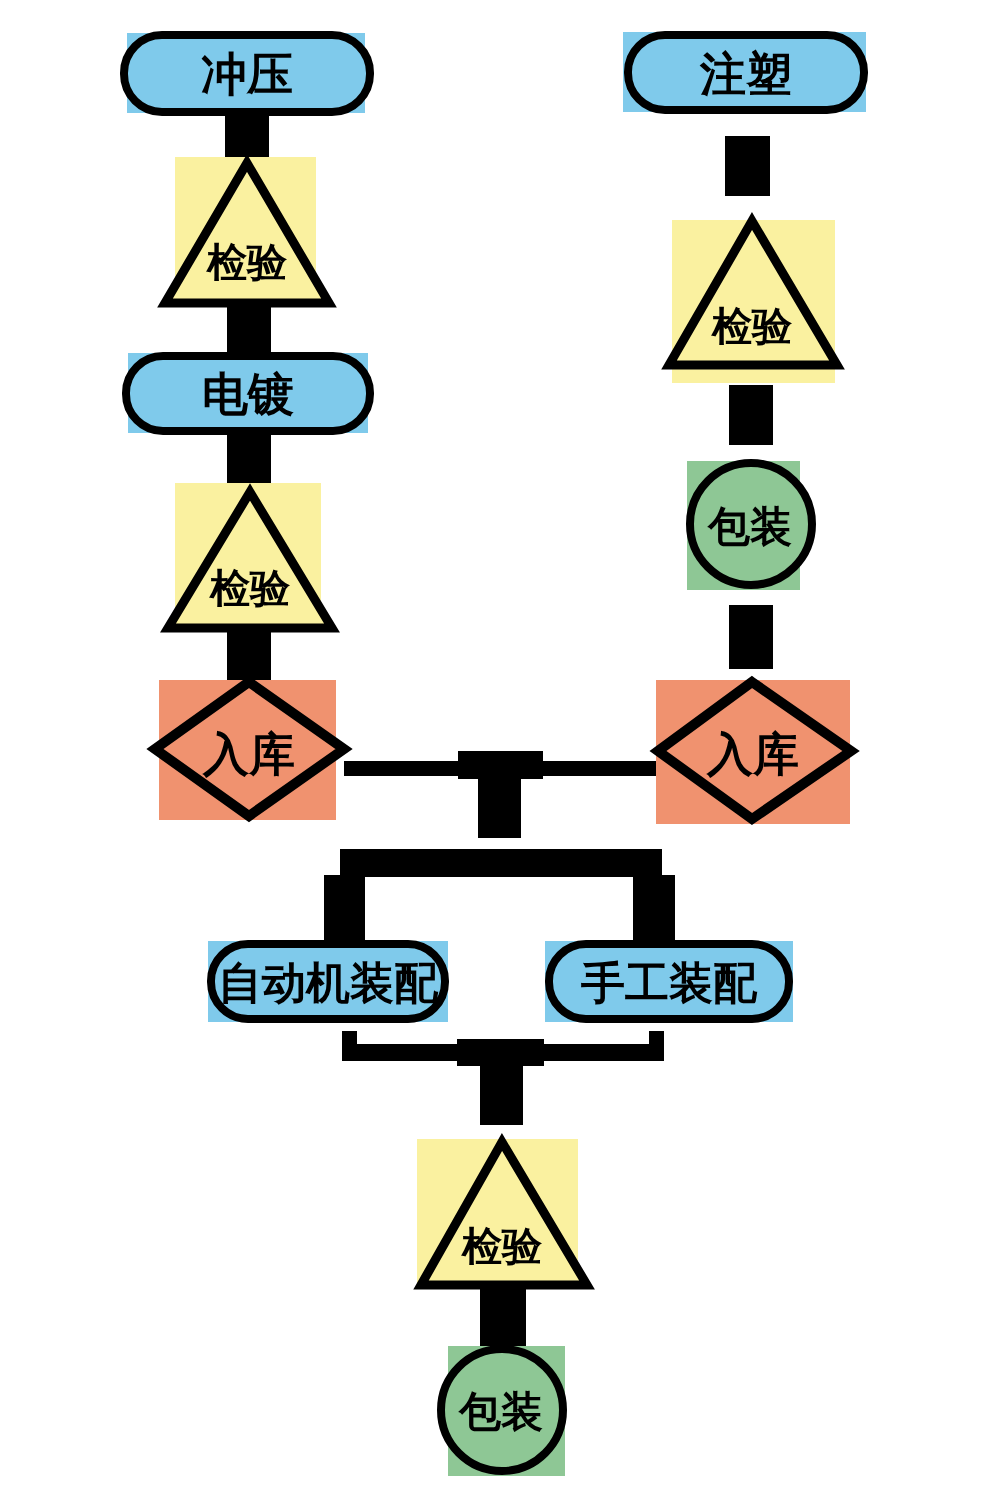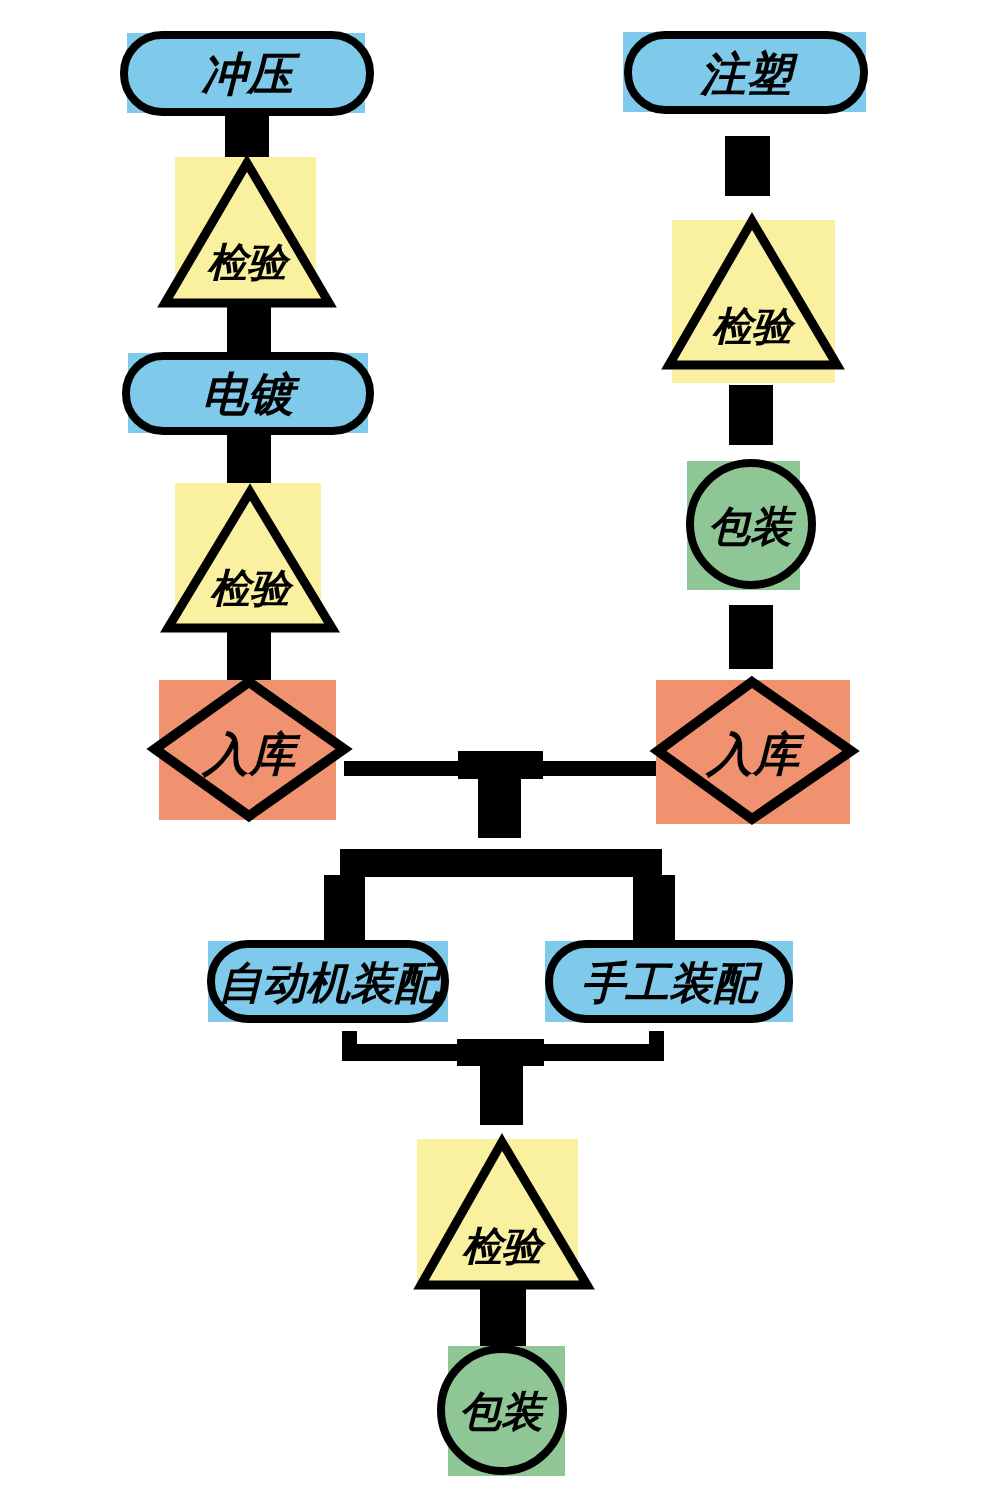--- a/index.html
+++ b/index.html
@@ -1,21 +1,20 @@
 <!DOCTYPE html>
 <html><head>
 <meta charset="utf-8">
 <style>
   html,body{margin:0;padding:0;background:#ffffff;}
   .canvas{
     position:relative;
     width:1000px;height:1500px;
     background:#ffffff;
     font-family:"Liberation Sans","DejaVu Sans",sans-serif;
-    font-style:italic;
   }
   svg text{
     font-family:"Liberation Sans","DejaVu Sans",sans-serif;
     font-weight:bold;
     fill:#000000;
     text-anchor:middle;
   }
   
   .c-process{fill:#7FCAEB;}
   .c-inspect{fill:#FAF1A0;}

